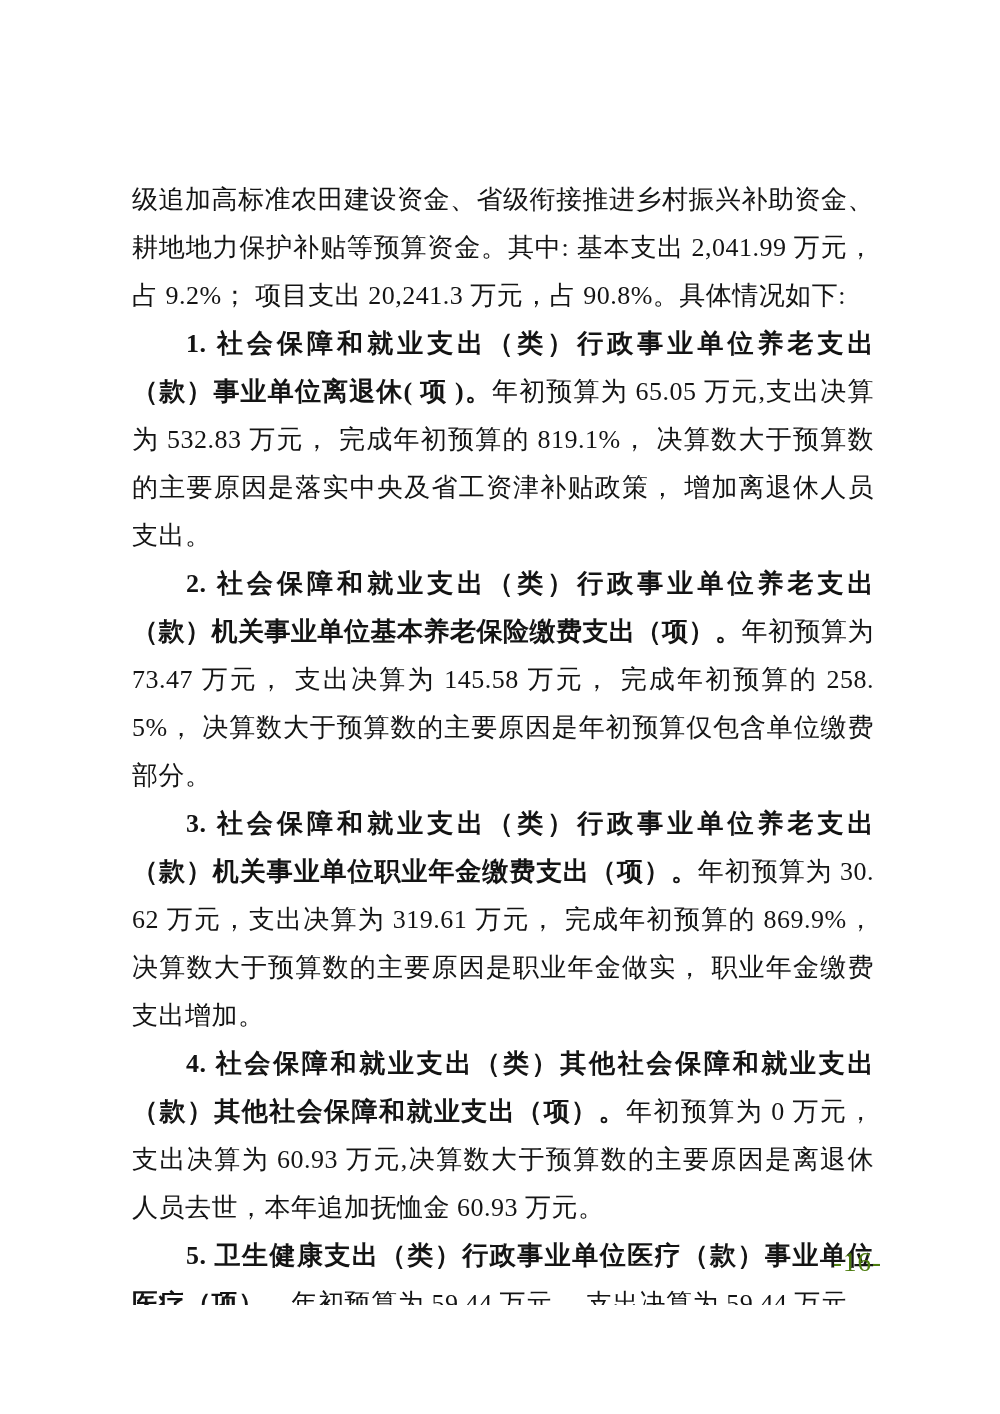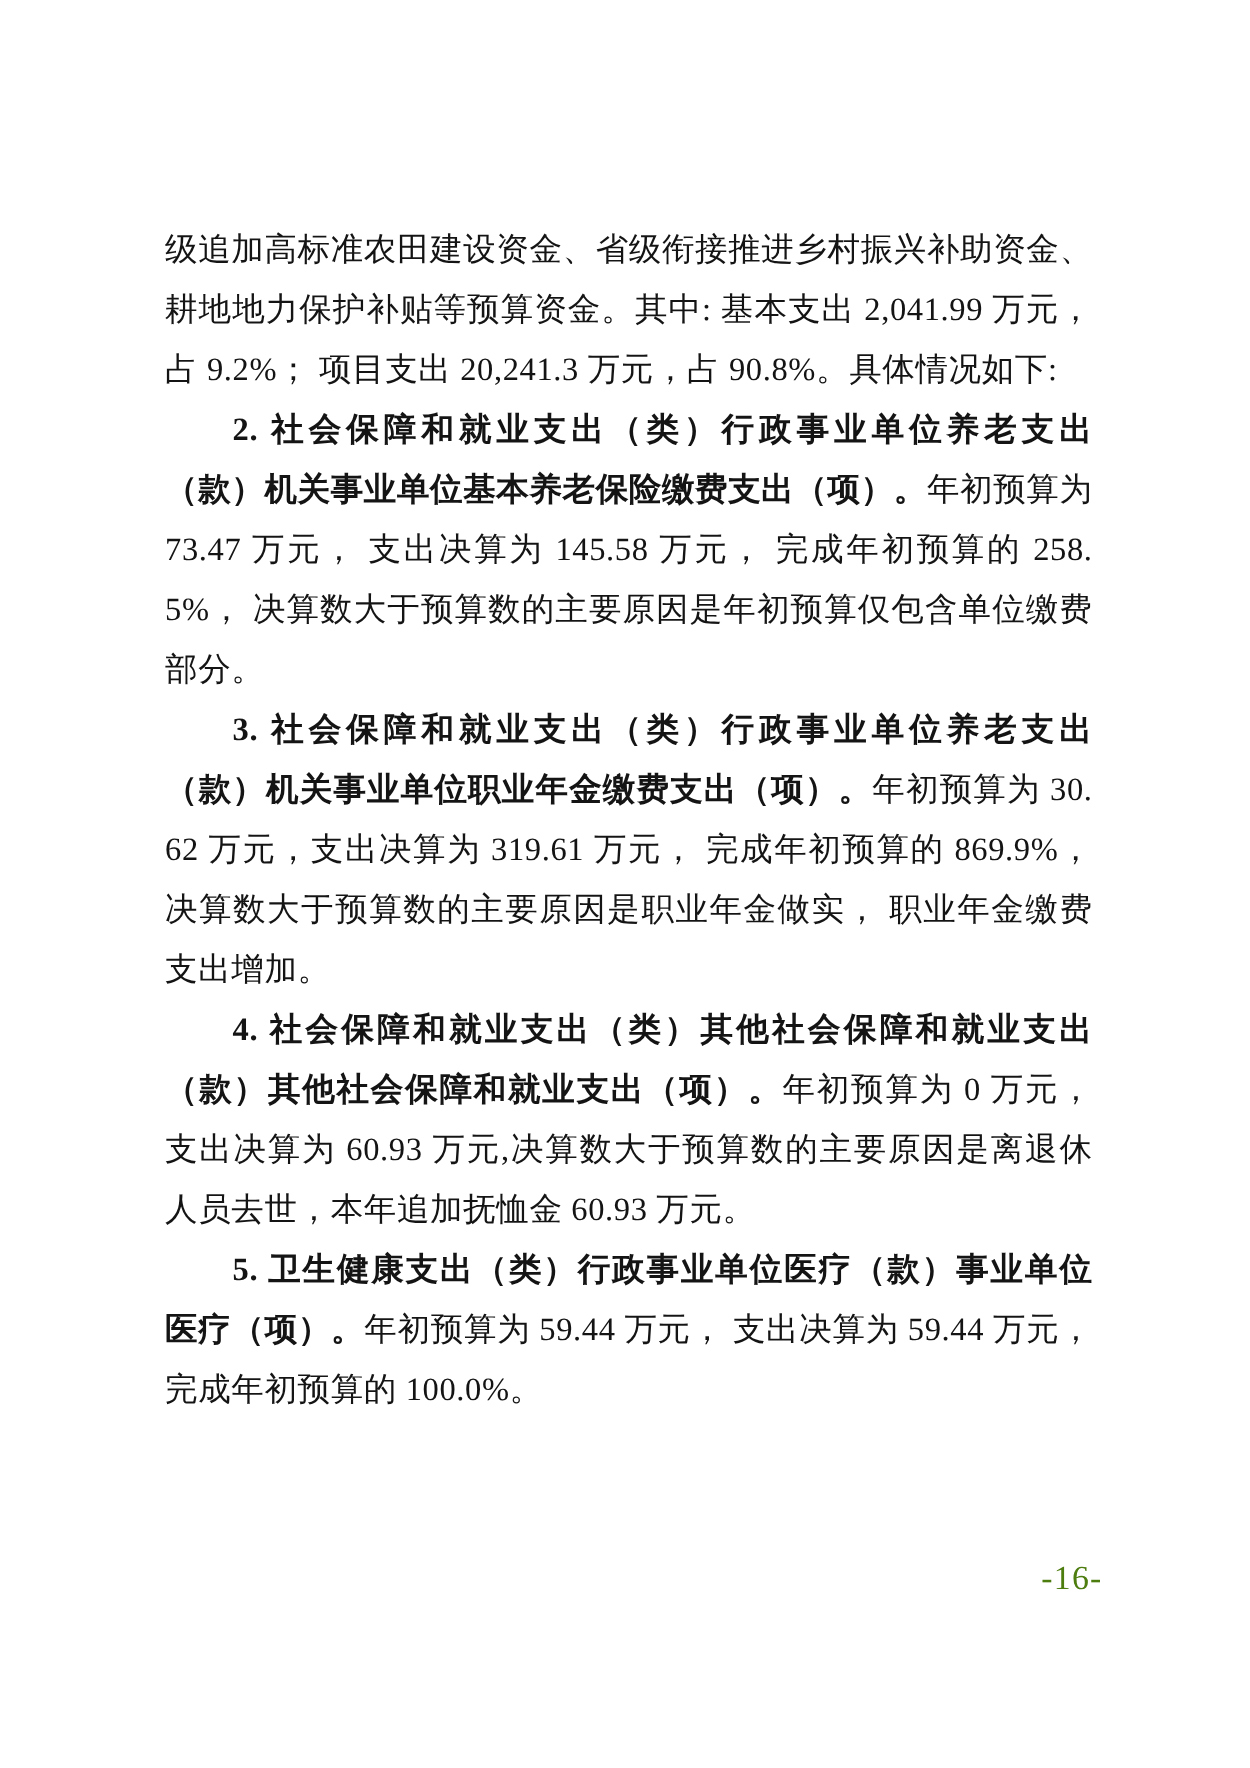--- a/index.html
+++ b/index.html
@@ -51,20 +51,21 @@
   }
 </style>
 </head>
 <body>
 
 <div class="page">
   <div class="text-block">
 
     <p class="para no-indent">级追加高标准农田建设资金、省级衔接推进乡村振兴补助资金、耕地地力保护补贴等预算资金。其中: 基本支出 2,041.99 万元，占 9.2%； 项目支出 20,241.3 万元，占 90.8%。具体情况如下:</p>
 
+    <p class="para"><span class="hd">1. 社会保障和就业支出（类）行政事业单位养老支出（款）事业单位离退休( 项 )。</span><span>年初预算为 65.05 万元,支出决算为 532.83 万元， 完成年初预算的 819.1%， 决算数大于预算数的主要原因是落实中央及省工资津补贴政策， 增加离退休人员支出。</span></p>
 
     <p class="para"><span class="hd">2. 社会保障和就业支出（类）行政事业单位养老支出（款）机关事业单位基本养老保险缴费支出（项）。</span><span>年初预算为 73.47 万元， 支出决算为 145.58 万元， 完成年初预算的 258.5%， 决算数大于预算数的主要原因是年初预算仅包含单位缴费部分。</span></p>
 
     <p class="para"><span class="hd">3. 社会保障和就业支出（类）行政事业单位养老支出（款）机关事业单位职业年金缴费支出（项）。</span><span>年初预算为 30.62 万元，支出决算为 319.61 万元， 完成年初预算的 869.9%， 决算数大于预算数的主要原因是职业年金做实， 职业年金缴费支出增加。</span></p>
 
     <p class="para"><span class="hd">4. 社会保障和就业支出（类）其他社会保障和就业支出（款）其他社会保障和就业支出（项）。</span><span>年初预算为 0 万元， 支出决算为 60.93 万元,决算数大于预算数的主要原因是离退休人员去世，本年追加抚恤金 60.93 万元。</span></p>
 
     <p class="para"><span class="hd">5. 卫生健康支出（类）行政事业单位医疗（款）事业单位医疗（项）。</span><span>年初预算为 59.44 万元， 支出决算为 59.44 万元， 完成年初预算的 100.0%。</span></p>
 
   </div>

